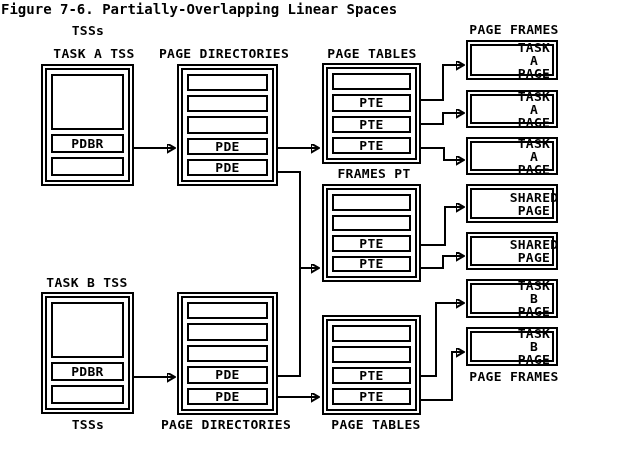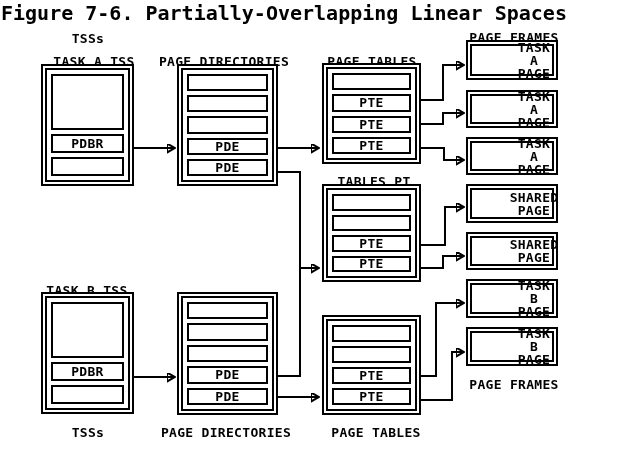--- a/index.html
+++ b/index.html
@@ -2,26 +2,25 @@
 <html><head>
 <meta charset="utf-8">
 <style>
   html,body { margin:0; padding:0; background:#ffffff; }
   .canvas {
     position:relative; width:640px; height:456px; background:#ffffff;
     font-family:"DejaVu Sans Mono", monospace; font-weight:bold; color:#000;
     overflow:hidden;
   }
   .title {
-    position:absolute; left:1px; top:1px; font-size:20px; white-space:nowrap;
+    position:absolute; left:1px; top:1px; font-size:14px; white-space:nowrap;
   }
   .lbl {
     position:absolute; font-size:13px; letter-spacing:0.3px; white-space:nowrap;
     transform:translateX(-50%);
-    margin-top:8px;
   }
   .dbox {
     position:absolute; box-sizing:border-box; border:2px solid #000;
     padding:2px; background:#fff;
   }
   .inner {
     box-sizing:border-box; width:100%; height:100%; border:2px solid #000;
     display:flex; flex-direction:column; padding:4px; gap:4px;
   }
   .cell {
@@ -44,21 +43,21 @@
 
 <div class="canvas">
 
   <div class="title">Figure 7-6. Partially-Overlapping Linear Spaces</div>
 
   <div class="lbl" style="left:88px; top:23px;">TSSs</div>
   <div class="lbl" style="left:94px; top:46px;">TASK A TSS</div>
   <div class="lbl" style="left:224px; top:46px;">PAGE DIRECTORIES</div>
   <div class="lbl" style="left:372px; top:46px;">PAGE TABLES</div>
   <div class="lbl" style="left:514px; top:22px;">PAGE FRAMES</div>
-  <div class="lbl" style="left:374px; top:166px;">TABLES PT</div>
+  <div class="lbl" style="left:374px; top:166px;">FRAMES PT</div>
   <div class="lbl" style="left:87px; top:275px;">TASK B TSS</div>
   <div class="lbl" style="left:88px; top:417px;">TSSs</div>
   <div class="lbl" style="left:226px; top:417px;">PAGE DIRECTORIES</div>
   <div class="lbl" style="left:376px; top:417px;">PAGE TABLES</div>
   <div class="lbl" style="left:514px; top:369px;">PAGE FRAMES</div>
 
   <div class="dbox" style="left:41px; top:64px; width:93px; height:122px;">
     <div class="inner">
       <div class="cell grow"></div>
       <div class="cell h19">PDBR</div>

